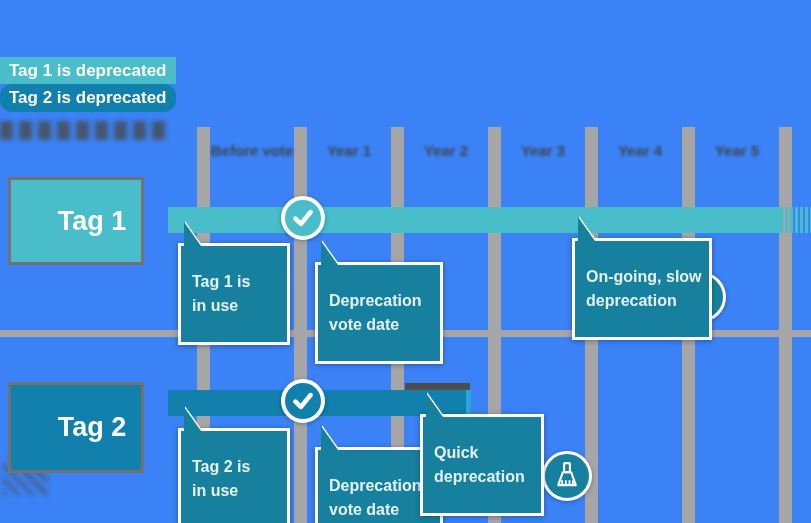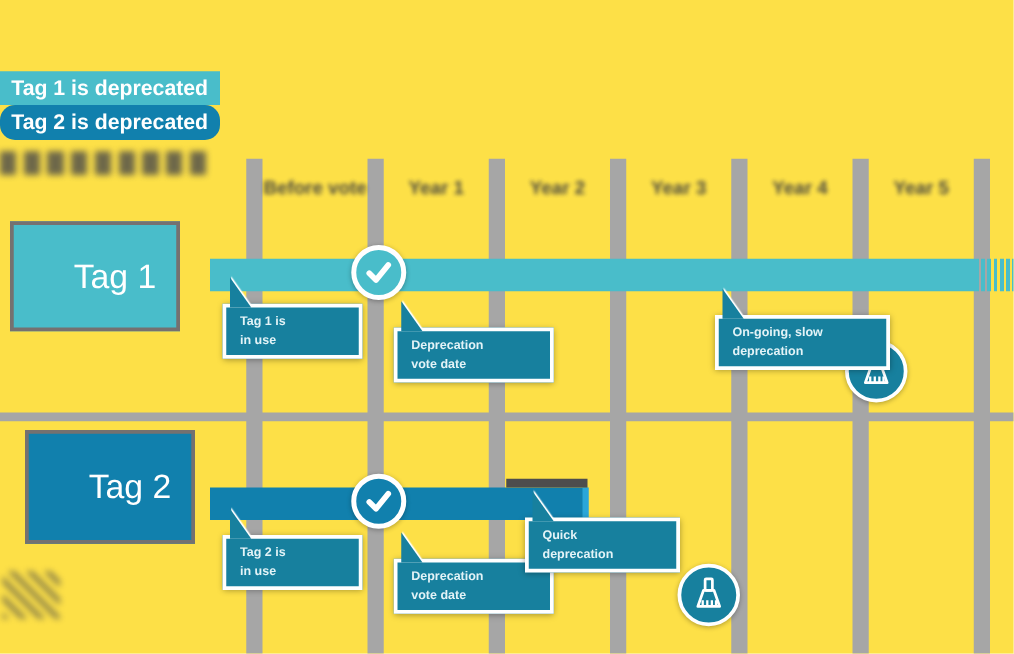--- a/index.html
+++ b/index.html
@@ -6,21 +6,21 @@
     --tag1-teal:#49bdca;
     --tag2-blue:#1180ad;
     --callout-teal:#17809e;
     --grid-gray:#a6a6a6;
     --header-text:#3f3f3f;
     --box-border:#757170;
   }
   html,body{margin:0;padding:0;background:#ffffff;}
   #stage{
     position:relative;width:811px;height:523px;overflow:hidden;
-    font-family:"Liberation Sans",sans-serif;background:#fde047;
+    font-family:"Liberation Sans",sans-serif;background:#3b82f6;
   }
   
   .vbar{position:absolute;top:127px;width:13px;height:396px;background:var(--grid-gray);z-index:1;}
   .hline{position:absolute;left:0;top:330px;width:811px;height:7px;background:var(--grid-gray);z-index:1;}
   
   .colhdr{
     position:absolute;top:140px;width:84px;height:22px;z-index:2;
     font-size:15px;font-weight:bold;color:var(--header-text);
     text-align:center;line-height:22px;filter:blur(1.7px);opacity:.92;
     white-space:nowrap;overflow:hidden;
@@ -34,25 +34,25 @@
   .legend-2{top:84px;height:28px;line-height:28px;background:var(--tag2-blue);border-radius:12px;}
   
   .smudge{position:absolute;filter:blur(2.4px);opacity:.8;z-index:2;}
   .smudge-top{left:0;top:121px;width:170px;height:19px;
     background:repeating-linear-gradient(90deg,#4a4a4a 0 13px,rgba(0,0,0,0) 13px 19px);}
   .smudge-bottom{left:2px;top:457px;width:46px;height:38px;opacity:.65;
     background:repeating-linear-gradient(45deg,#4a4a4a 0 4px,rgba(0,0,0,0) 4px 10px);}
   
   .tagbox{
     position:absolute;left:8px;width:136px;border:3px solid var(--box-border);
-    color:#fff;font-weight:normal;font-size:27px;display:flex;
+    color:#fff;font-weight:bold;font-size:27px;display:flex;
     align-items:center;justify-content:center;z-index:3;box-sizing:border-box;padding-left:32px;
   }
   .tagbox-1{top:177px;height:88px;background:var(--tag1-teal);}
-  .tagbox-2{top:344px;height:91px;background:var(--tag2-blue);margin-left:12px;}
+  .tagbox-2{top:382px;height:91px;background:var(--tag2-blue);}
   
   .bar{position:absolute;height:26px;z-index:3;}
   .bar-1{left:168px;top:207px;width:612px;background:var(--tag1-teal);}
   .bar-1-fade{left:780px;top:207px;width:31px;
     background:repeating-linear-gradient(90deg,var(--tag1-teal) 0 3px,rgba(0,0,0,0) 3px 5px);}
   .bar-2{left:168px;top:390px;width:302px;background:var(--tag2-blue);}
   .bar-2-cap{left:466px;top:390px;width:5px;background:#2aa6d8;}
   .bar-2-strip{position:absolute;left:405px;top:383px;width:65px;height:7px;background:#4d4d4d;z-index:4;}
   
   .checkcircle{
@@ -69,30 +69,30 @@
     border:3px solid #fff;box-sizing:border-box;background:var(--callout-teal);
     z-index:5;display:flex;align-items:center;justify-content:center;
     box-shadow:0 1px 4px rgba(0,0,0,.3);
   }
   .broom-1{left:676px;top:272px;}
   .broom-2{left:542px;top:451px;}
   
   .callout{
     position:absolute;background:var(--callout-teal);border:3px solid #fff;
     box-shadow:0 1px 5px rgba(0,0,0,.35);color:#e3f3f7;font-weight:bold;
-    font-size:10px;line-height:1.5;padding:4px 11px;z-index:6;white-space:nowrap;
+    font-size:16px;line-height:1.5;padding:24px 11px;z-index:6;white-space:nowrap;
   }
   .callout .tail{
     position:absolute;top:-24px;left:3px;width:0;height:0;
     border-bottom:24px solid var(--callout-teal);border-right:17px solid rgba(0,0,0,0);
     filter:drop-shadow(1px -1px 0 #fff);
   }
   .co-tag1use{left:178px;top:243px;width:84px;}
   .co-vote1{left:315px;top:262px;width:100px;}
-  .co-slow{left:572px;top:238px;width:112px;margin-top:14px;}
+  .co-slow{left:572px;top:238px;width:112px;}
   .co-tag2use{left:178px;top:428px;width:84px;}
   .co-vote2{left:315px;top:447px;width:100px;}
   .co-quick{left:420px;top:414px;width:96px;}
 </style>
 </head>
 <body>
 
 <div id="stage">
 
   <div class="vbar" style="left:197px"></div>

